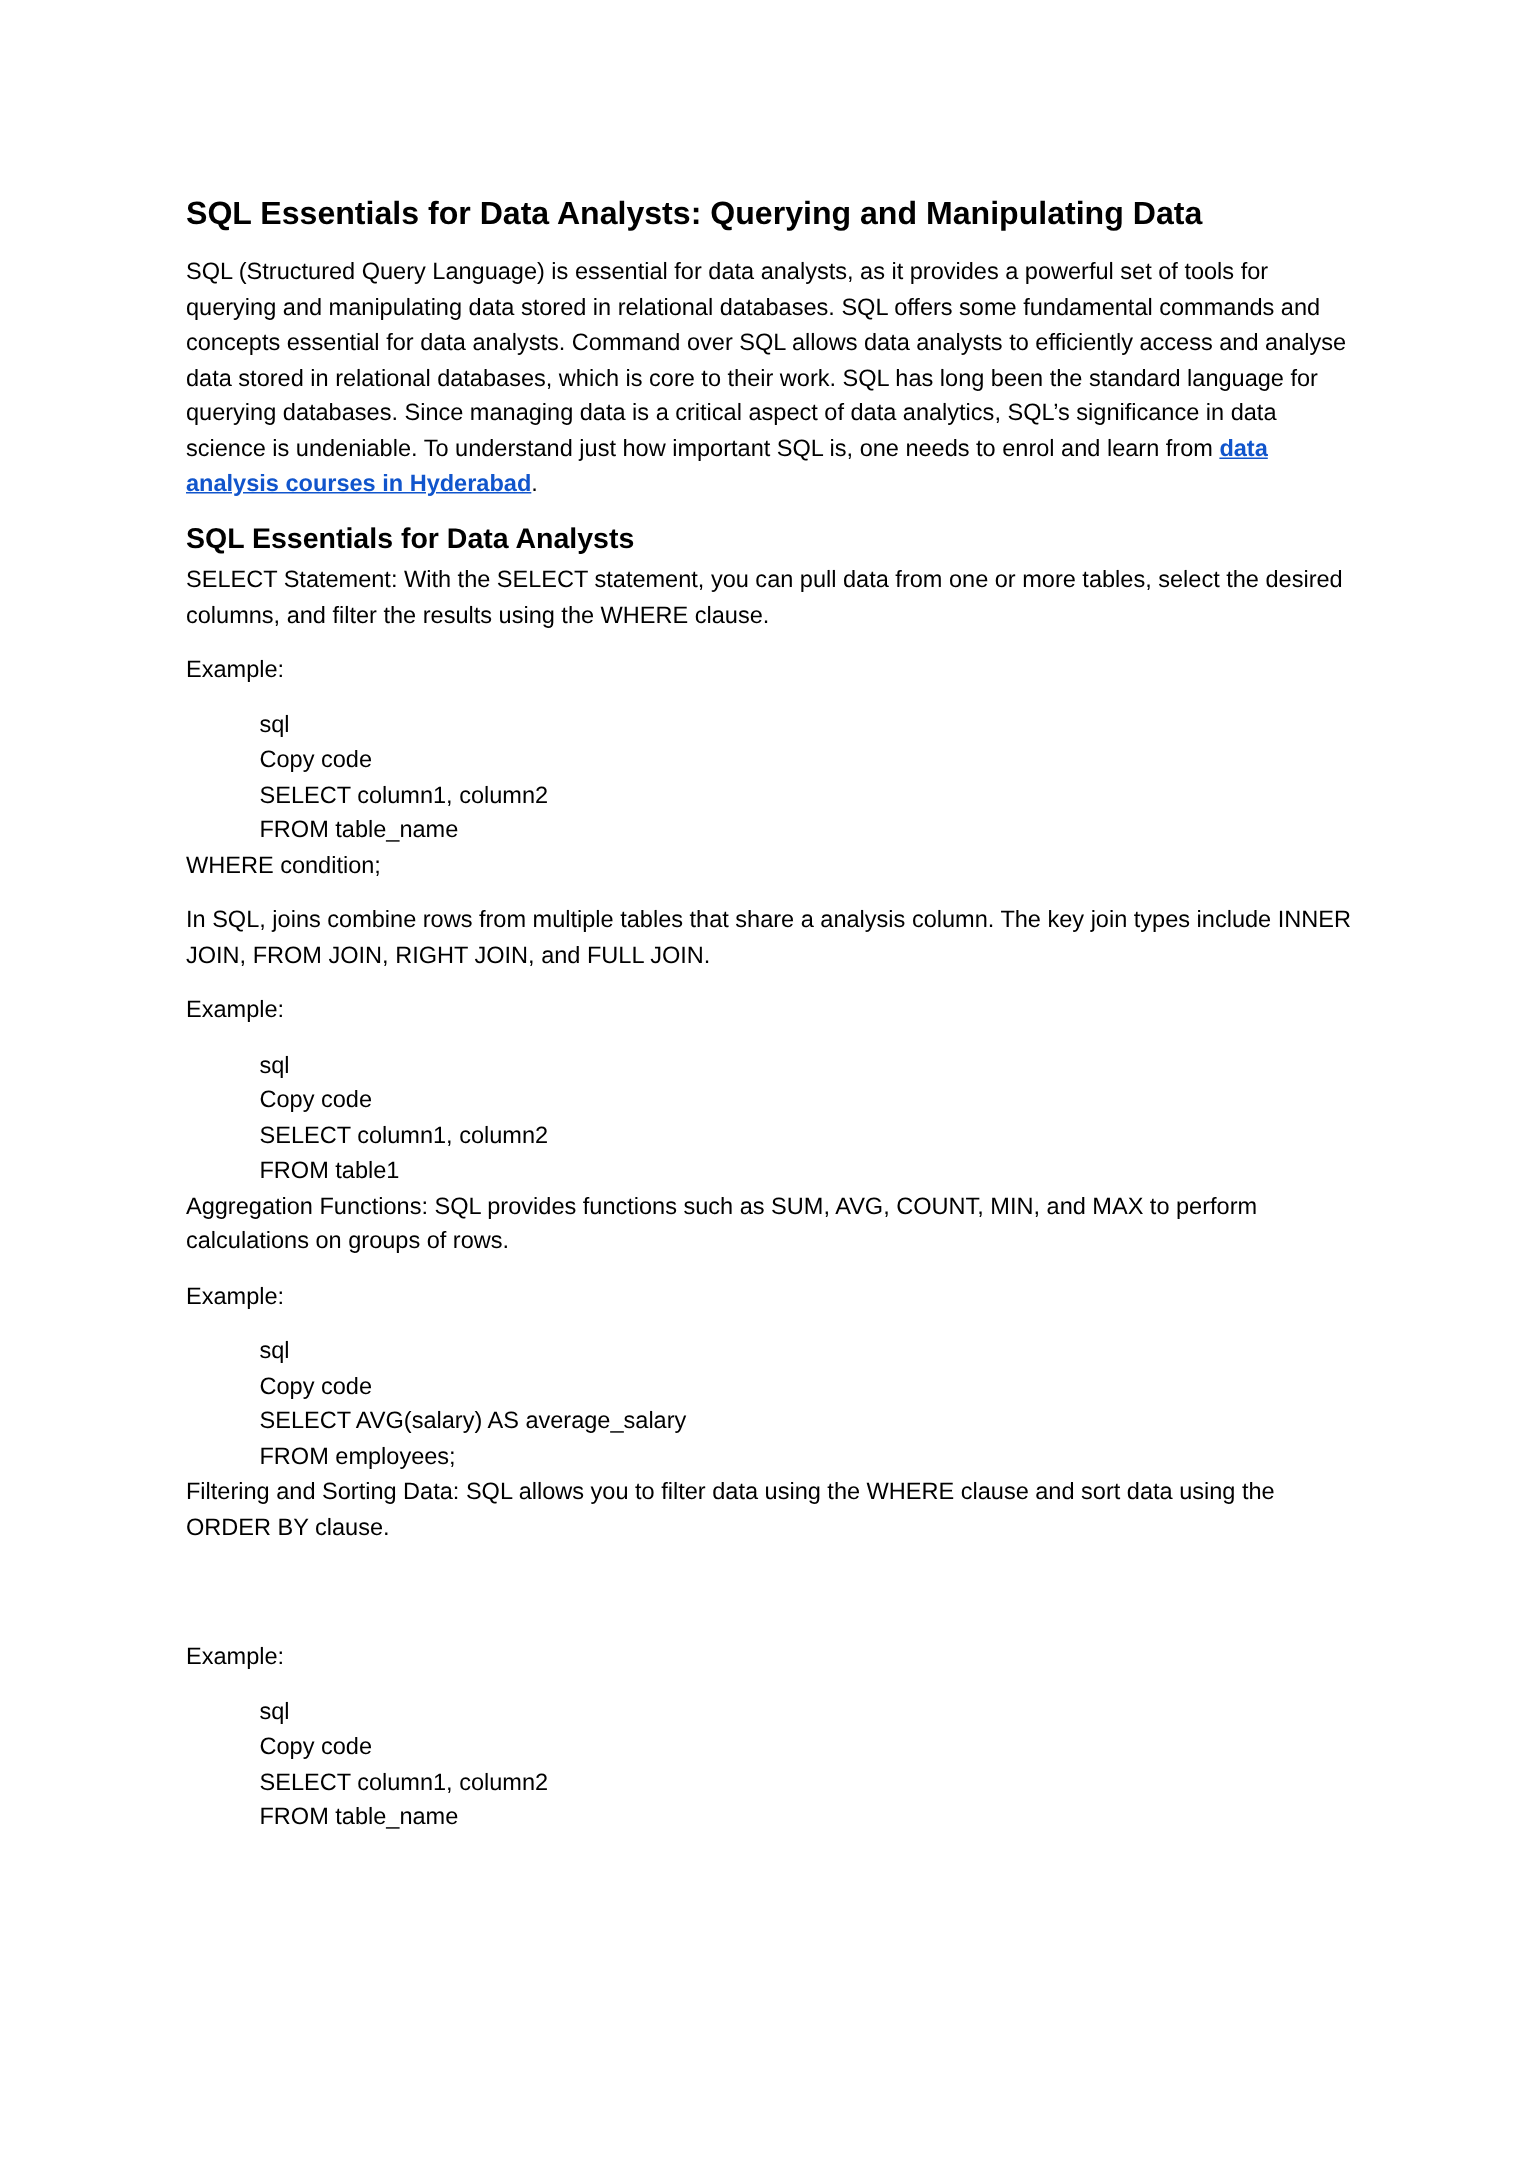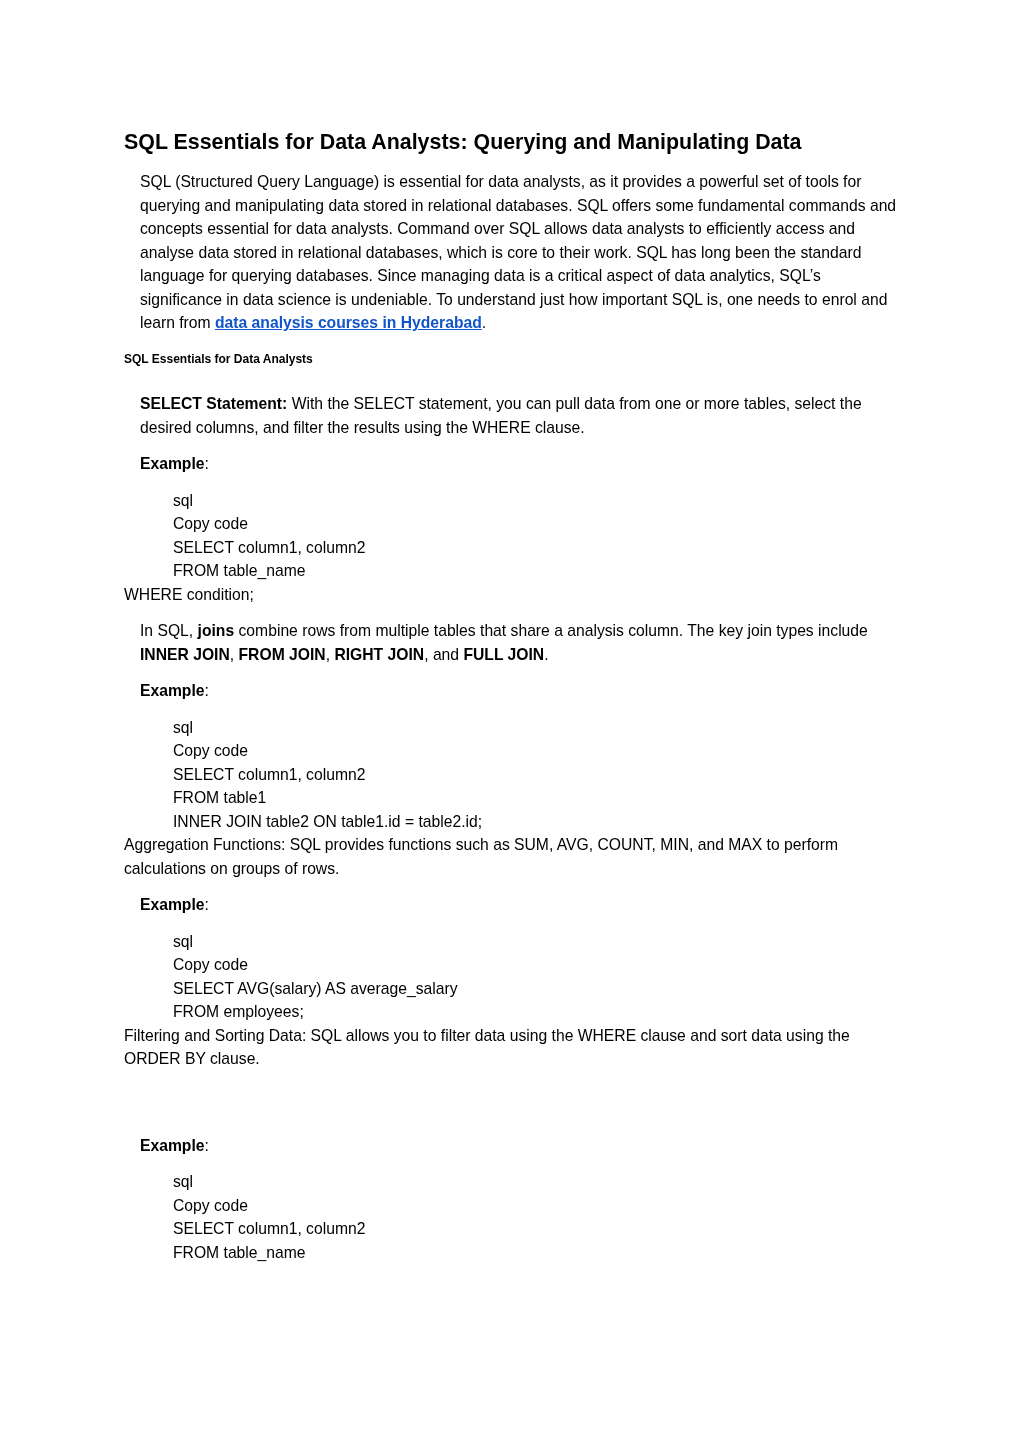--- a/index.html
+++ b/index.html
@@ -20,29 +20,29 @@
     color: #000000;
     overflow: hidden;
   }
   .doc-title {
     font-size: 21.4px;
     line-height: 28px;
     font-weight: bold;
     margin: 0 0 14px 0;
   }
   .doc-h2 {
-    font-size: 12px;
+    font-size: 19px;
     line-height: 23.5px;
     font-weight: bold;
-    margin: 0 0 21px 0;
+    margin: 0 0 4px 0;
   }
   .para {
-    margin: 0 0 13px 16px;
+    margin: 0 0 13px 0;
   }
-  .b { font-weight: bold; }
+  .b { font-weight: normal; }
   .doc-link {
     color: #1155cc;
     font-weight: bold;
     text-decoration: underline;
     cursor: pointer;
   }
   .code-block {
     margin: 0 0 13px 0;
   }
   .code-indent {
@@ -82,21 +82,20 @@
   <p class="para"><span>In SQL, </span><span class="b">joins</span><span> combine rows from multiple tables that share a analysis column. The key join types include </span><span class="b">INNER JOIN</span><span>, </span><span class="b">FROM JOIN</span><span>, </span><span class="b">RIGHT JOIN</span><span>, and </span><span class="b">FULL JOIN</span><span>.</span></p>
 
   <p class="para"><span class="b">Example</span><span>:</span></p>
 
   <div class="code-block">
     <div class="code-indent">
         <div class="line">sql</div>
         <div class="line">Copy code</div>
         <div class="line">SELECT column1, column2</div>
         <div class="line">FROM table1</div>
-        <div class="line">INNER JOIN table2 ON table1.id = table2.id;</div>
       </div>
     <div class="code-flush">Aggregation Functions: SQL provides functions such as SUM, AVG, COUNT, MIN, and MAX to perform calculations on groups of rows.</div>
   </div>
 
   <p class="para"><span class="b">Example</span><span>:</span></p>
 
   <div class="code-block">
     <div class="code-indent">
         <div class="line">sql</div>
         <div class="line">Copy code</div>

